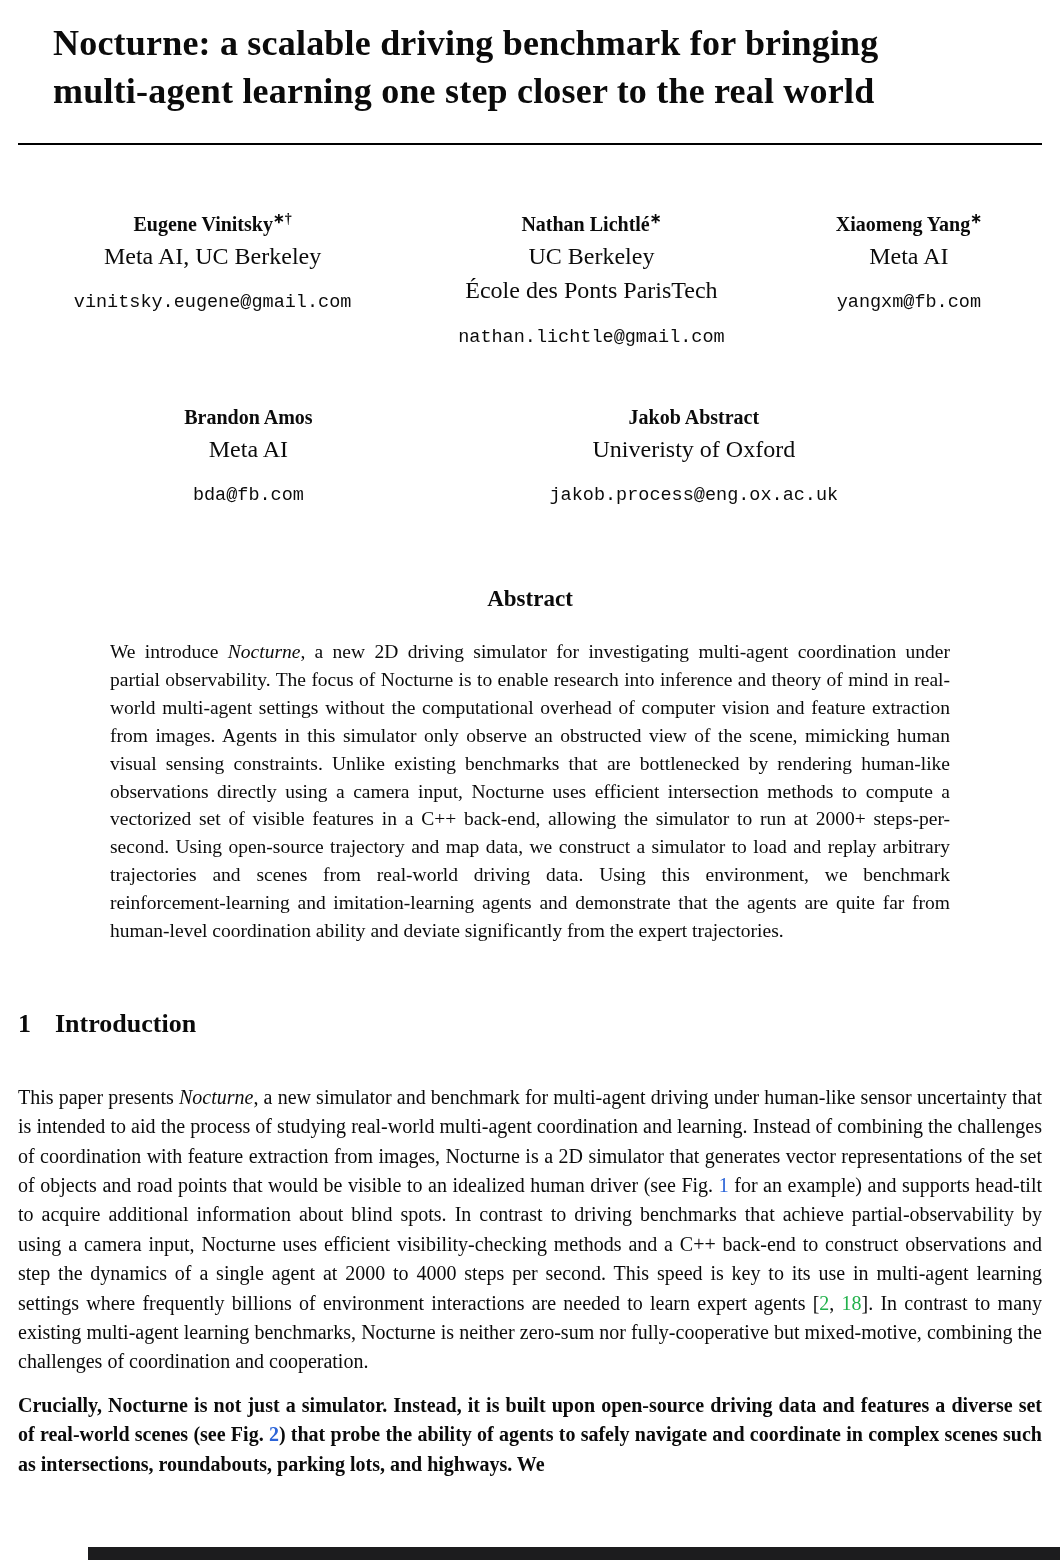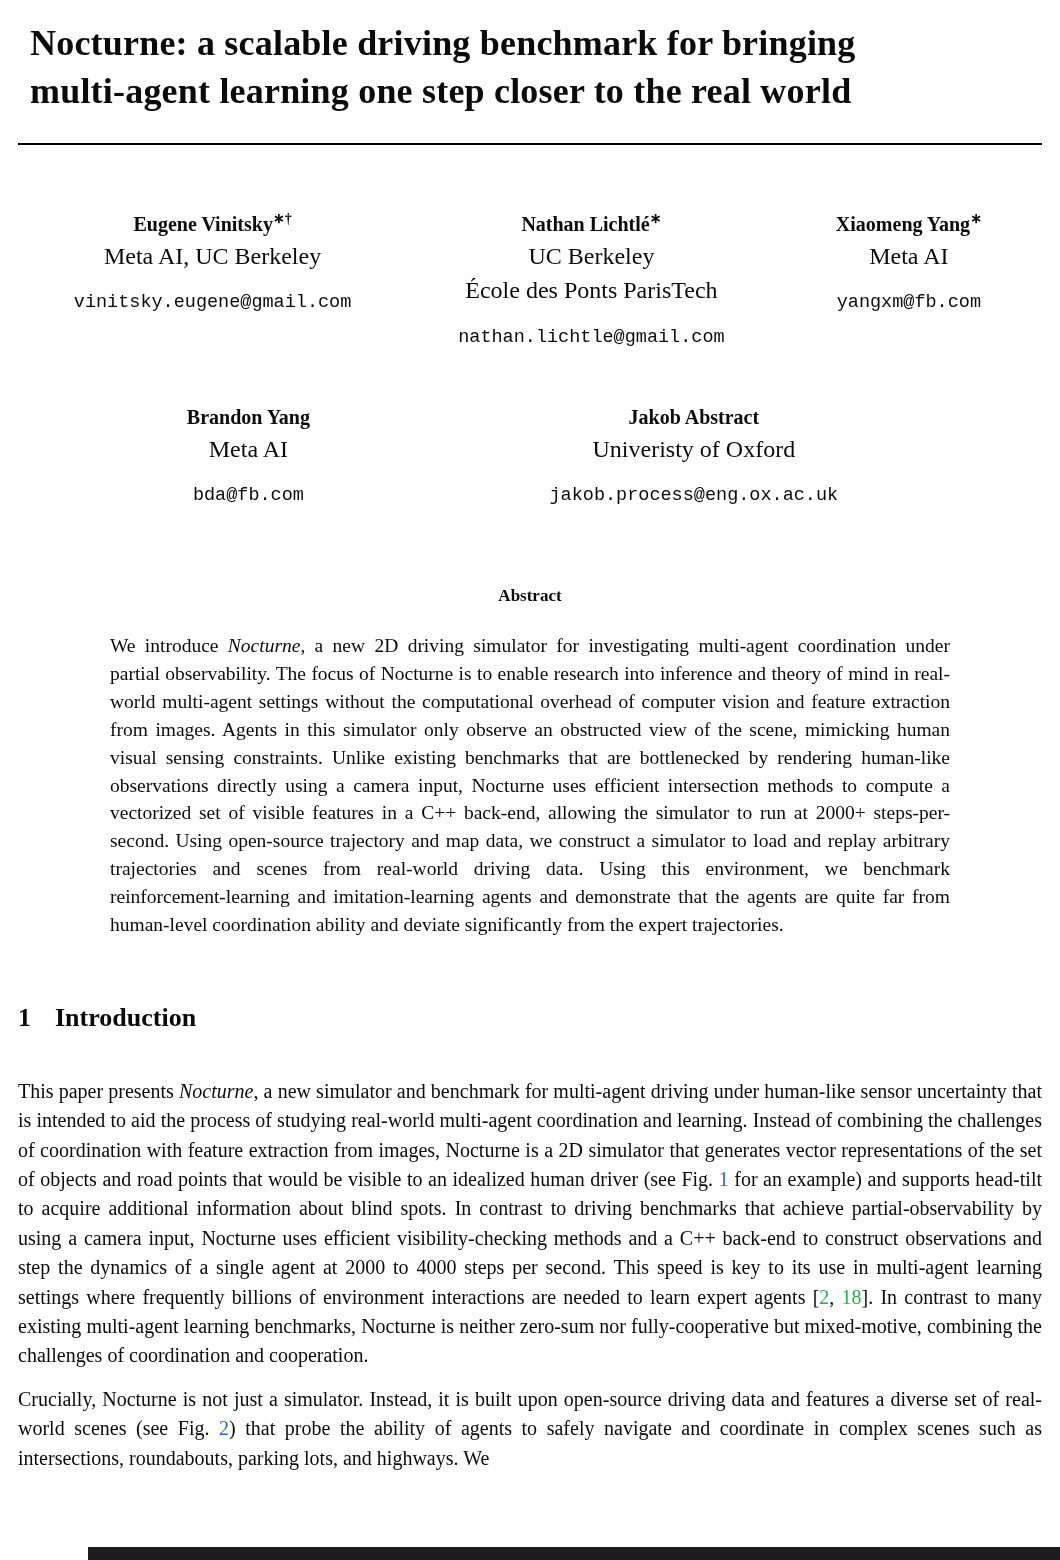--- a/index.html
+++ b/index.html
@@ -15,67 +15,67 @@
     padding: 20px 18px 0 18px;
     overflow: hidden;
   }
   .title {
     font-size: 36px;
     font-weight: bold;
     line-height: 1.32;
     padding-left: 12px;
     letter-spacing: 0.2px;
   }
-  .title-line { display: block; }
+  .title-line { display: block; margin-left: 23px; }
   .title-rule {
     border: none;
     border-top: 2.5px solid #000;
     margin-top: 28px;
   }
   .authors-row { display: flex; }
-  .authors-row.row1 { margin-top: 64px; }
+  .authors-row.row1 { margin-top: 64px; justify-content: center; }
   .authors-row.row2 { margin-top: 50px; }
   .row1 .author:nth-child(1) { width: 38%; }
   .row1 .author:nth-child(2) { width: 36%; }
   .row1 .author:nth-child(3) { width: 26%; }
   .row2 .author:nth-child(1) { width: 45%; }
   .row2 .author:nth-child(2) { width: 42%; }
   .author { text-align: center; }
   .author-name { font-weight: bold; font-size: 20px; line-height: 1.45; }
   .author-name sup { font-size: 70%; }
   .author-affil { font-size: 24px; line-height: 1.45; }
   .author-email {
     font-family: "Liberation Mono", monospace;
     font-size: 18.5px;
     line-height: 1.5;
     margin-top: 16px;
     white-space: nowrap;
   }
   .abstract { margin-top: 76px; }
-  .abstract-heading { text-align: center; font-size: 17px; font-weight: bold; }
+  .abstract-heading { text-align: center; font-size: 23px; font-weight: bold; }
   .abstract-body {
     width: 840px;
     margin: 26px auto 0 auto;
     font-size: 19.5px;
     line-height: 1.43;
     text-align: justify;
   }
   .section-heading {
     margin-top: 64px;
     font-size: 26px;
     font-weight: bold;
   }
   .sec-num { margin-right: 24px; }
   .body-par {
     margin-top: 44px;
     font-size: 20px;
     line-height: 1.47;
     text-align: justify;
   }
-  .body-par + .body-par { margin-top: 14px; }
+  .body-par + .body-par { margin-top: 14px; font-weight: bold; }
   i { font-style: italic; }
   a.figref, a.cite { text-decoration: none; cursor: pointer; }
   .figure-edge {
     position: absolute;
     left: 88px;
     right: 0;
     bottom: 0;
     height: 13px;
     background: #1c1c1e;
   }
@@ -106,21 +106,21 @@
     </div>
     <div class="author">
       <div class="author-name"><span>Xiaomeng Yang</span><sup>∗</sup></div>
       <div class="author-affil">Meta AI</div>
       <div class="author-email">yangxm@fb.com</div>
     </div>
   </div>
 
   <div class="authors-row row2">
     <div class="author">
-      <div class="author-name"><span>Brandon Yang</span><sup></sup></div>
+      <div class="author-name"><span>Brandon Amos</span><sup></sup></div>
       <div class="author-affil">Meta AI</div>
       <div class="author-email">bda@fb.com</div>
     </div>
     <div class="author">
       <div class="author-name"><span>Jakob Abstract</span><sup></sup></div>
       <div class="author-affil">Univeristy of Oxford</div>
       <div class="author-email">jakob.process@eng.ox.ac.uk</div>
     </div>
   </div>
 

